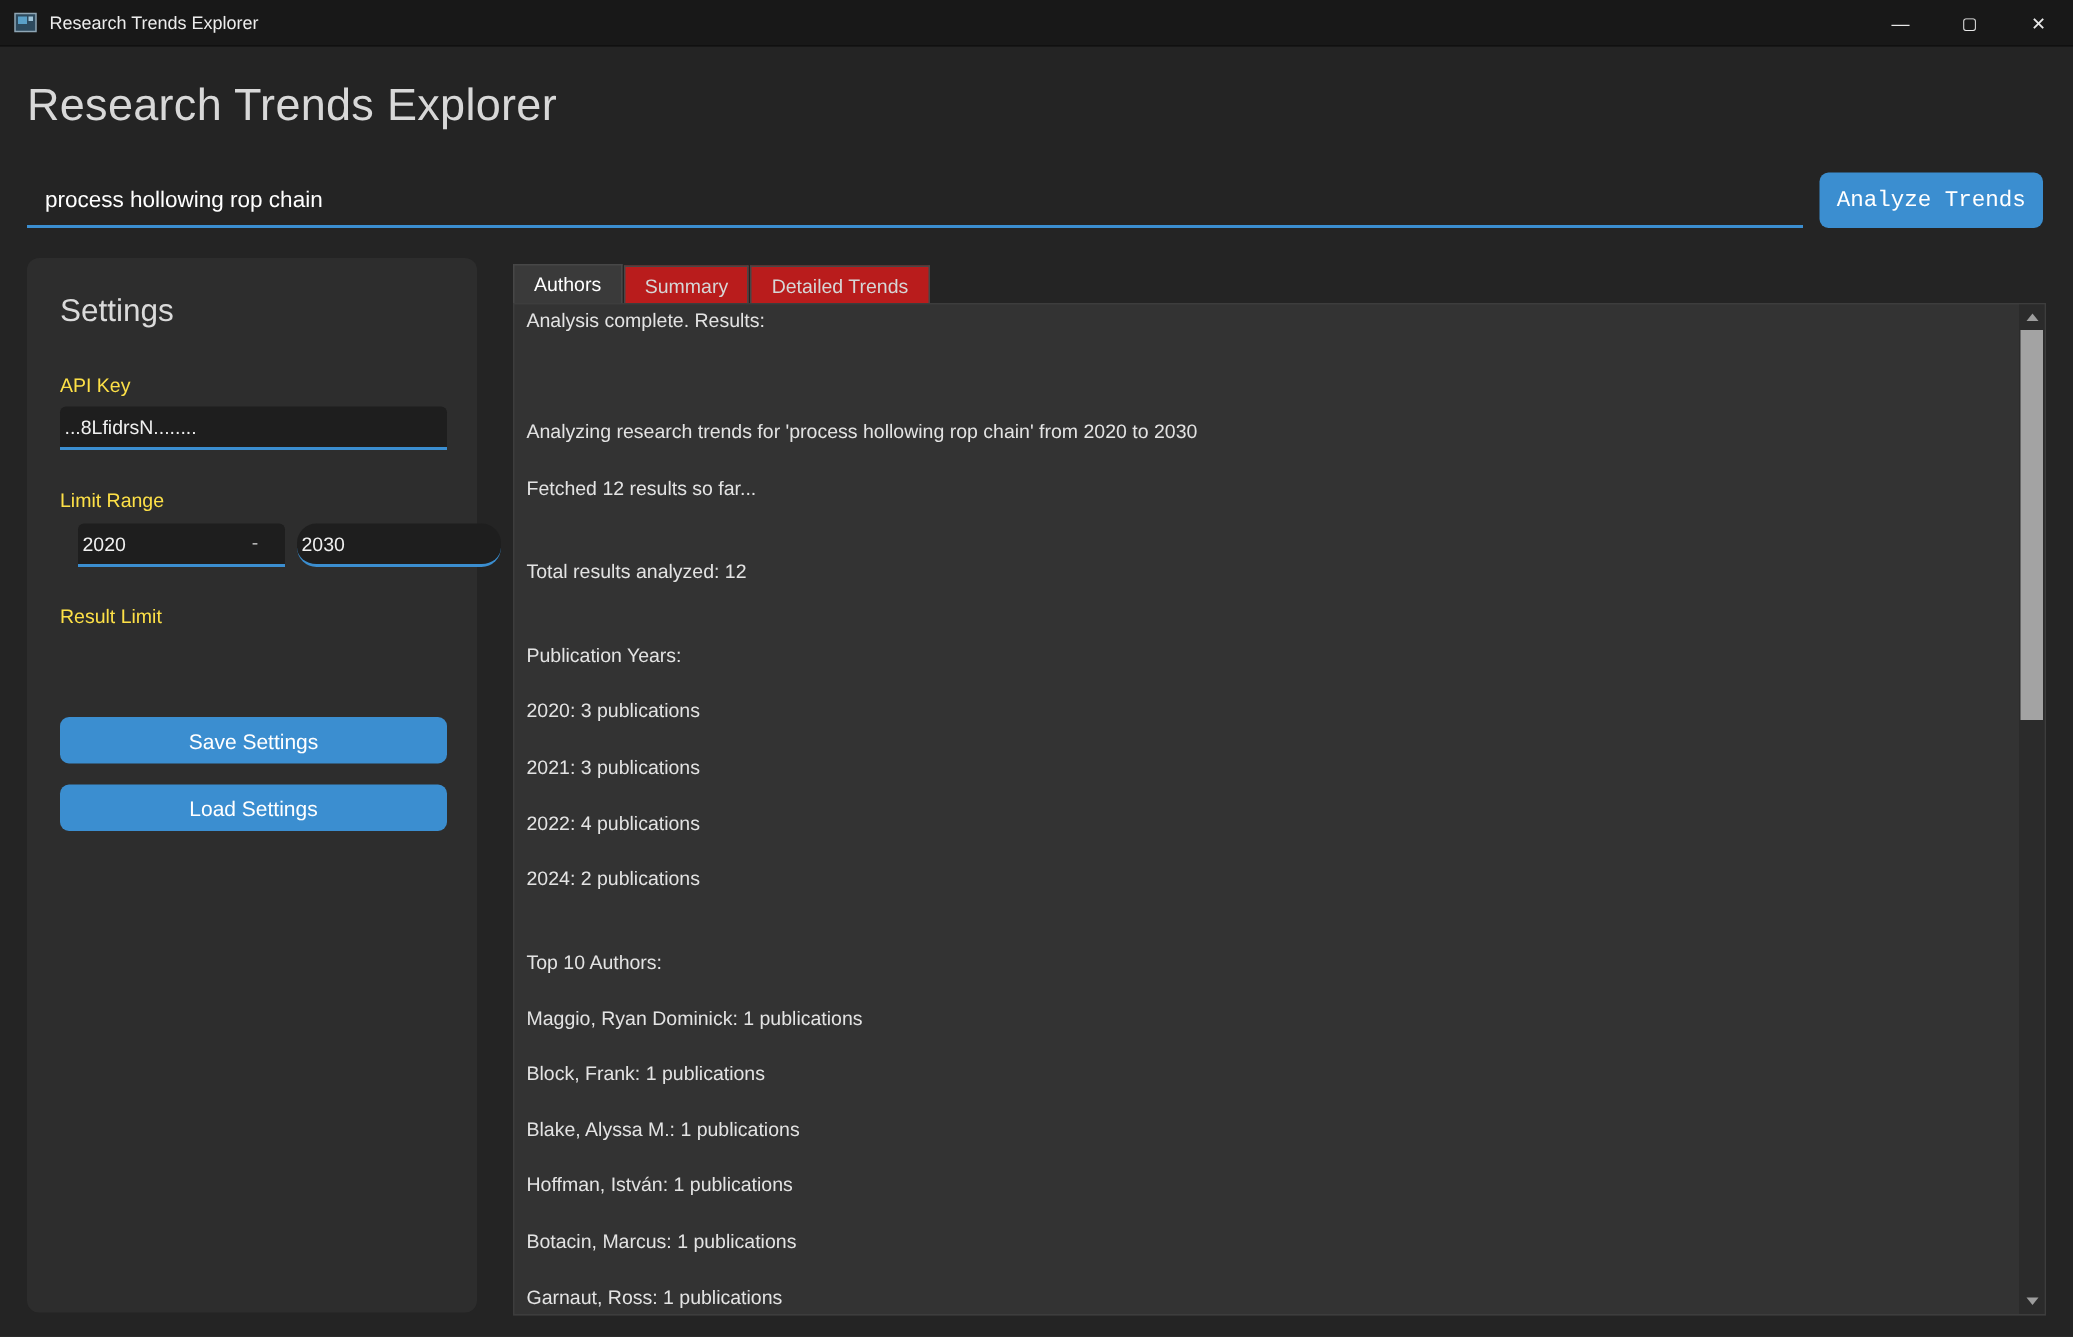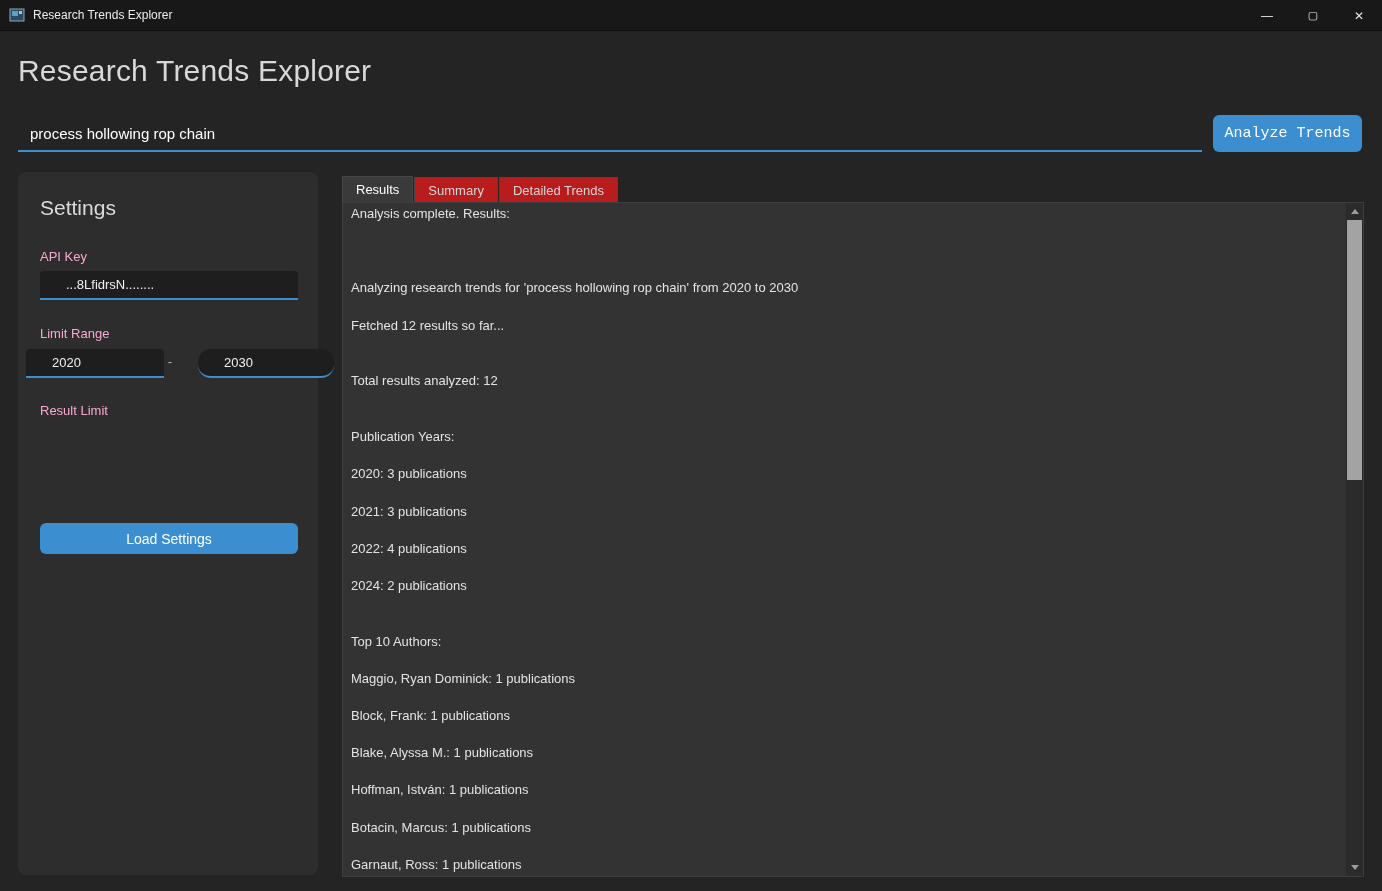--- a/index.html
+++ b/index.html
@@ -50,35 +50,35 @@
   .sidebar {
     position:absolute; left:18px; top:172px; width:300px; height:703px;
     background:#2d2d2d; border-radius:8px;
   }
   .settings-heading {
     position:absolute; left:22px; top:24px;
     font-size:21px; font-weight:400; color:#dadada;
   }
   .field-label {
     position:absolute; left:22px;
-    font-size:13px; color:#f9a8d4;
+    font-size:13px; color:#fde047;
   }
   .lbl-api    { top:77px; }
   .lbl-year   { top:154px; }
   .lbl-limit  { top:231px; }
   .ctk-entry {
     position:absolute; height:29px;
     background:#1e1e1e; border:none; outline:none;
     border-bottom:2px solid #3b8ed0;
     border-radius:4px 4px 0 0;
-    color:#f0f0f0; font-size:13px; padding:0 26px;
+    color:#f0f0f0; font-size:13px; padding:0 3px;
     font-family:"Liberation Sans", sans-serif;
   }
   .inp-api   { left:22px; top:99px;  width:258px; }
-  .inp-year1 { left:8px; top:177px; width:138px; }
+  .inp-year1 { left:34px; top:177px; width:138px; }
   .inp-year2 { left:180px; top:177px; width:136px;border-radius:13px; }
   .inp-limit { left:22px; top:254px; width:258px; }
   .year-sep {
     position:absolute; left:143px; top:182px; width:18px;
     text-align:center; font-size:13px; color:#bdbdbd;
   }
   .side-btn {
     position:absolute; left:22px; width:258px; height:31px;
     background:#3b8ed0; border:none; border-radius:6px;
     color:#ffffff; font-size:14px; cursor:default;
@@ -170,25 +170,26 @@
   <div class="field-label lbl-api">API Key</div>
   <input class="ctk-entry inp-api" type="text" value="...8LfidrsN........" style="">
 
   <div class="field-label lbl-year">Limit Range</div>
   <input class="ctk-entry inp-year1" type="text" value="2020" style="">
   <div class="year-sep">-</div>
   <input class="ctk-entry inp-year2" type="text" value="2030" style="">
 
   <div class="field-label lbl-limit">Result Limit</div>
 
+  <button class="side-btn btn-save">Save Settings</button>
   <button class="side-btn btn-load">Load Settings</button>
 </div>
 
 <div class="tabbar">
-  <div class="tab active">Results</div>
+  <div class="tab active">Authors</div>
   <div class="tab">Summary</div>
   <div class="tab">Detailed Trends</div>
 </div>
 
 <div class="content">
   <div class="content-text">Analysis complete. Results:
 
 
 
 Analyzing research trends for 'process hollowing rop chain' from 2020 to 2030

